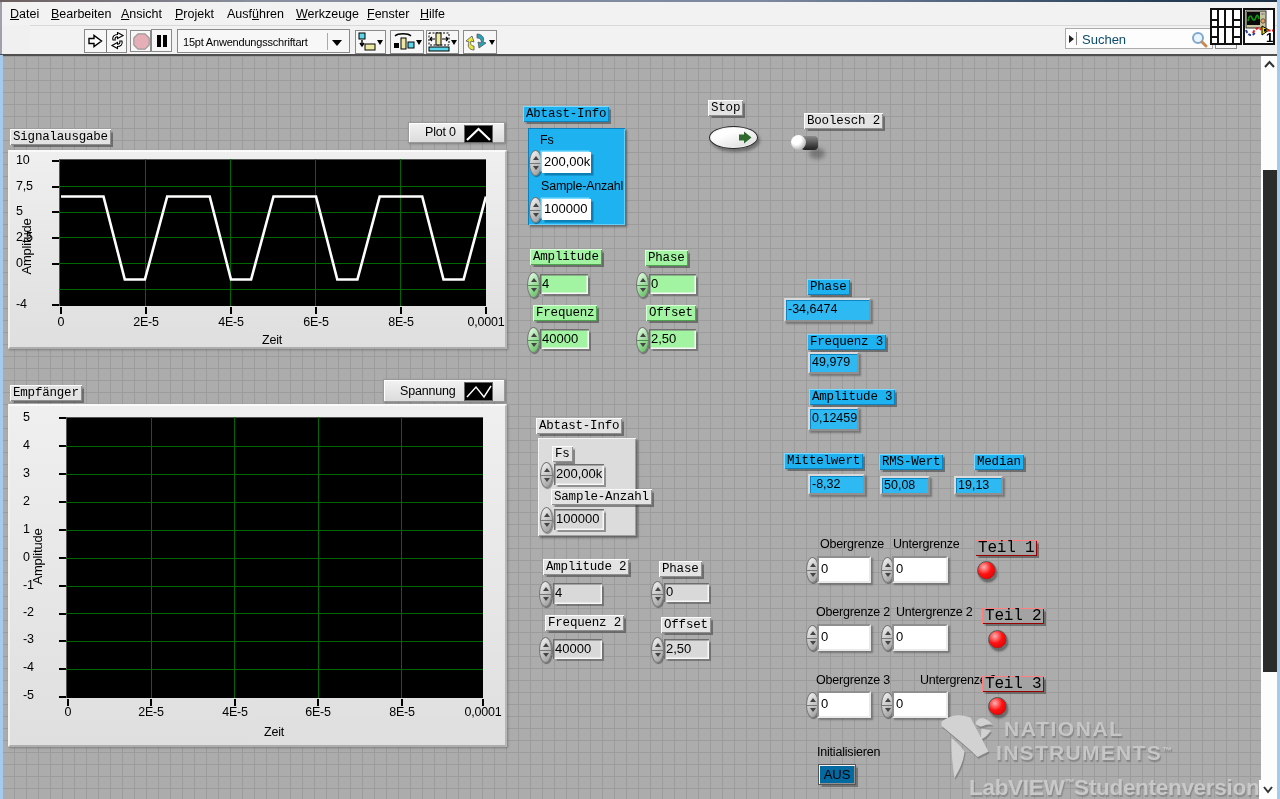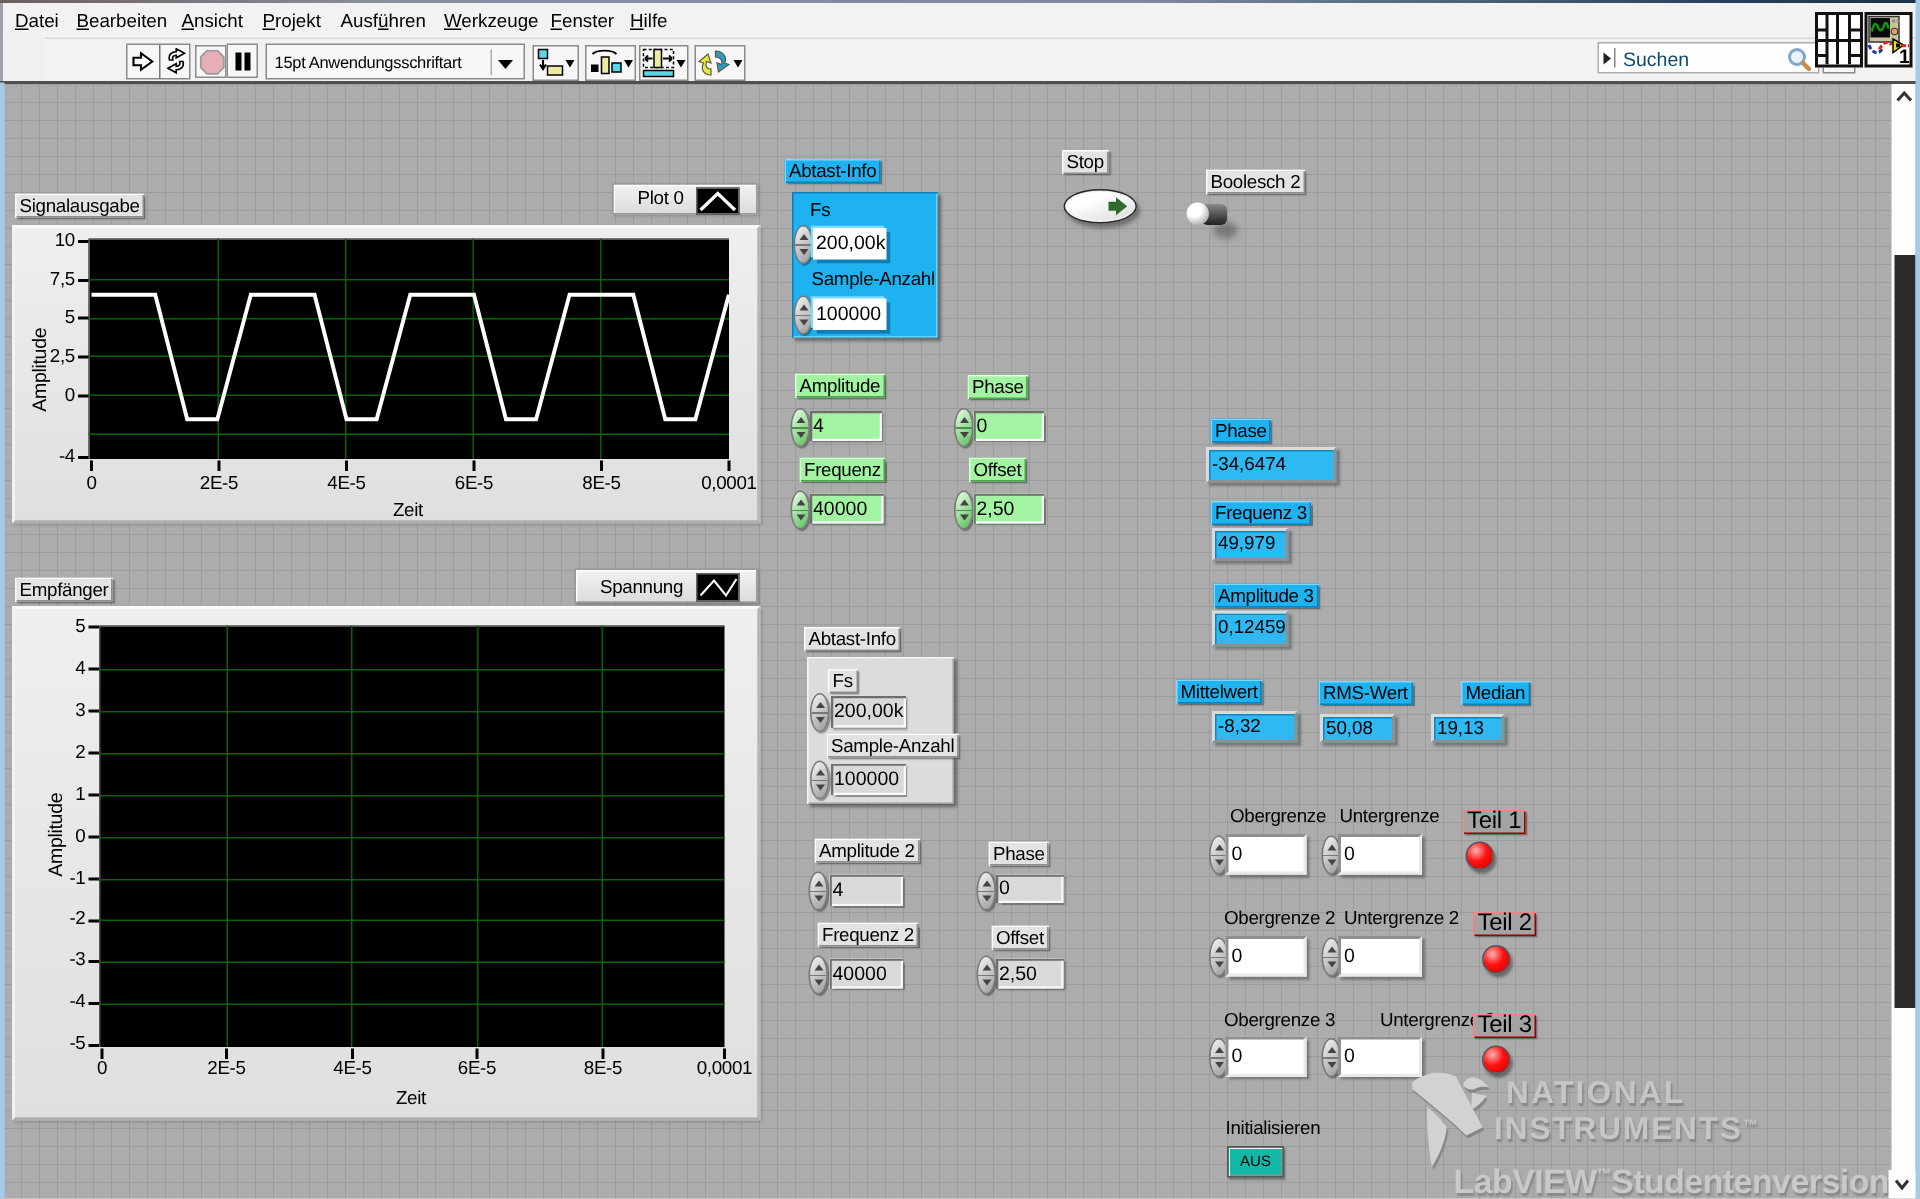--- a/index.html
+++ b/index.html
@@ -19,21 +19,21 @@
     background-image:linear-gradient(to right,#9C9C9C 1px,transparent 1px),
                      linear-gradient(to bottom,#9C9C9C 1px,transparent 1px);
     background-size:12px 12px; background-position:2px 0px; }
   #leftedge { left:0; top:55px; width:3px; height:744px; background:#A5CBEC; }
   #rightedge { left:1277px; top:0px; width:3px; height:799px; background:#A5CBEC; }
   
   #sbtrack { left:1261px; top:56px; width:16px; height:743px; background:#FDFDFD; }
   #sbthumb { left:1263px; top:170px; width:14px; height:502px; background:#2B2B2B; }
   
   .lbl { background:#E3E3E3; font-size:12.5px; letter-spacing:-0.2px; color:#000; padding:0px 3px; line-height:16px;
-    box-shadow:inset 1px 1px 0 #FBFBFB, inset -1px -1px 0 #8F8F8F, 1.5px 1.5px 1px rgba(60,60,60,0.55); }
+    box-shadow:inset 1px 1px 0 #FBFBFB, inset -1px -1px 0 #8F8F8F, 1.5px 1.5px 1px rgba(60,60,60,0.55);font-family:Liberation Mono, monospace; }
   .lblb { background:#1FB2F1; box-shadow:inset 1px 1px 0 #7FD9FF, inset -1px -1px 0 #0C81BC, 1.5px 1.5px 1px rgba(60,60,60,0.55); }
   .lblg { background:#A2F4A2; box-shadow:inset 1px 1px 0 #D9FFD9, inset -1px -1px 0 #4DA64D, 1.5px 1.5px 1px rgba(60,60,60,0.55); }
   .lblr { font-size:16px; line-height:14px; padding:1px 3px; background:#a3a3a3; box-shadow:inset 1px 1px 0 #FF8080, inset -1px -1px 0 #900, 1.5px 1.5px 1px rgba(60,60,60,0.55); }
   .plain { font-size:12.5px; letter-spacing:-0.2px; color:#000; }
   .fld { font-size:13px; color:#000; padding-left:2px;
     box-shadow:inset 1.5px 1.5px 0 #6E6E6E, inset -1.5px -1.5px 0 #F8F8F8, 1.5px 1.5px 1px rgba(70,70,70,0.5); }
   .fldw { background:#FFFFFF; }
   .fldg { background:#A2F4A2; }
   .fldgr { background:#D9D9D9; }
   .ind { font-size:12.5px; color:#000; padding-left:2px; background:#2FB9F2;
@@ -55,21 +55,21 @@
     border:1px solid #555; box-shadow:1.5px 2.5px 2px rgba(60,60,60,0.6); }
   
   .gpanel { background:linear-gradient(to bottom,#EFEFEF,#DFDFDF);
     border-top:2px solid #FAFAFA; border-left:2px solid #F2F2F2;
     border-right:2px solid #B7B7B7; border-bottom:2px solid #ADADAD;
     box-shadow:1px 1px 2px rgba(80,80,80,0.5); }
   .plot { background:#000; box-shadow:inset 1px 1px 0 #555; }
   .gl { position:absolute; background:#006600; }
   .tick { position:absolute; background:#000; }
   .axlbl { position:absolute; font-size:12.5px; letter-spacing:-0.2px; color:#000; }
-  .ylbl { text-align:right; width:34px; }
+  .ylbl { width:34px; }
   .xlbl { text-align:center; width:50px; }
   .rot { transform:rotate(-90deg); transform-origin:center; font-size:13px; }
   .legend { background:linear-gradient(to bottom,#F2F2F2,#DCDCDC); font-size:12.5px; letter-spacing:-0.2px;
     border:1px solid #999; box-shadow:inset 1px 1px 0 #fff, 1px 1px 2px rgba(80,80,80,0.5); }
   .licon { position:absolute; background:#000; border:1px solid #666; }
   
   .tbtn { position:absolute; background:#F7F7F7; border:1px solid #8A8A8A; }
 </style>
 </head>
 <body>
@@ -365,21 +365,21 @@
 <div class="abs spin" style="left:539px;top:637px"></div>
 <div class="abs fld fldgr" style="left:553px;top:639px;width:49px;height:20px;line-height:19px">40000</div>
 <div class="abs lbl" style="left:659px;top:561px">Phase</div>
 <div class="abs spin" style="left:651px;top:581px"></div>
 <div class="abs fld fldgr" style="left:664px;top:583px;width:45px;height:19px;line-height:18px">0</div>
 <div class="abs lbl" style="left:661px;top:617px">Offset</div>
 <div class="abs spin" style="left:651px;top:637px"></div>
 <div class="abs fld fldgr" style="left:664px;top:639px;width:45px;height:20px;line-height:19px">2,50</div>
 
 <div class="abs lbl lblb" style="left:807px;top:279px">Phase</div>
-<div class="abs ind" style="left:804px;top:298px;width:87px;height:24px;line-height:19px">-34,6474</div>
+<div class="abs ind" style="left:784px;top:298px;width:87px;height:24px;line-height:19px">-34,6474</div>
 <div class="abs lbl lblb" style="left:807px;top:334px">Frequenz 3</div>
 <div class="abs ind" style="left:808px;top:352px;width:51px;height:22px;line-height:17px">49,979</div>
 <div class="abs lbl lblb" style="left:809px;top:389px">Amplitude 3</div>
 <div class="abs ind" style="left:808px;top:407px;width:51px;height:24px;line-height:19px;overflow:hidden;white-space:nowrap">0,124595</div>
 <div class="abs lbl lblb" style="left:784px;top:453px">Mittelwert</div>
 <div class="abs ind" style="left:808px;top:474px;width:57px;height:21px;line-height:16px">-8,32</div>
 <div class="abs lbl lblb" style="left:879px;top:454px">RMS-Wert</div>
 <div class="abs ind" style="left:880px;top:476px;width:50px;height:19px;line-height:14px">50,08</div>
 <div class="abs lbl lblb" style="left:974px;top:454px">Median</div>
 <div class="abs ind" style="left:954px;top:476px;width:49px;height:19px;line-height:14px">19,13</div>
@@ -405,23 +405,23 @@
 <div class="abs plain" style="left:816px;top:673px">Obergrenze 3</div>
 <div class="abs plain" style="left:920px;top:673px">Untergrenze 3</div>
 <div class="abs lbl lblr" style="left:982px;top:676px">Teil 3</div>
 <div class="abs spin" style="left:806px;top:692px"></div>
 <div class="abs fld fldw frame" style="left:817px;top:691px;width:54px;height:27px;line-height:22px">0</div>
 <div class="abs spin" style="left:881px;top:692px"></div>
 <div class="abs fld fldw frame" style="left:892px;top:691px;width:56px;height:27px;line-height:22px">0</div>
 <div class="abs led" style="left:988px;top:697px"></div>
 
 <div class="abs plain" style="left:817px;top:745px">Initialisieren</div>
-<div class="abs" style="left:818px;top:764px;width:38px;height:21px;background:#14b8a6;border:1px solid #555;
+<div class="abs" style="left:818px;top:764px;width:38px;height:21px;background:#0369a1;border:1px solid #555;
      box-shadow:inset 1px 1px 0 #F8F8F8, inset -1px -1px 0 #909090, 1.5px 1.5px 1px rgba(60,60,60,0.5);
-     font-size:10px;text-align:center;line-height:19px">AUS</div>
+     font-size:13px;text-align:center;line-height:19px">AUS</div>
 
 <svg class="abs" style="left:936px;top:710px;filter:drop-shadow(1.5px 2px 0.5px rgba(105,105,105,0.55))" width="64" height="74" viewBox="936 710 64 74">
   <path d="M941.5,721.5 C946,718 952,715.5 957.5,715.2 C962,715 967,716 970.5,717.5 L988.5,751.5 L977.5,757 C970,749.5 962,743 955.5,737.5 C950,733 945,728.8 941.5,726 Z" fill="#D2D2D2"></path>
   <path d="M951.5,738 C956,741.5 961,746.5 964.5,751.5 C963.5,761.5 959.5,770 954.5,778 C952.5,765 951,751 951.5,738 Z" fill="#D2D2D2"></path>
   <path d="M975.5,723.5 C976.5,719.5 980,717.5 984,718.5 C987,719.3 990,721.5 992.5,724.8 C989,724.2 986,724.5 983.5,725.8 C980.5,727.2 977.5,726 975.5,723.5 Z" fill="#D2D2D2"></path>
   <path d="M981.5,728.5 L991,730.5 C988,735 984.5,738 981,739.5 C981,735.8 981,732 981.5,728.5 Z" fill="#D2D2D2"></path>
 </svg>
 <div class="abs" style="left:1004px;top:717px;font-size:21px;font-weight:bold;color:#C6C6C6;letter-spacing:1.6px;text-shadow:1px 2px 1px rgba(105,105,105,0.55)">NATIONAL</div>
 <div class="abs" style="left:996px;top:741px;font-size:21px;font-weight:bold;color:#C6C6C6;letter-spacing:1.3px;text-shadow:1px 2px 1px rgba(105,105,105,0.55)">INSTRUMENTS<span style="font-size:10px;vertical-align:6px">™</span></div>
 <div class="abs" style="left:969px;top:775px;font-size:22.5px;font-weight:bold;color:#C9C9C9;letter-spacing:-0.3px;text-shadow:1px 2px 1px rgba(105,105,105,0.5)">LabVIEW<span style="font-size:10px;vertical-align:9px">™</span>Studentenversion</div>

